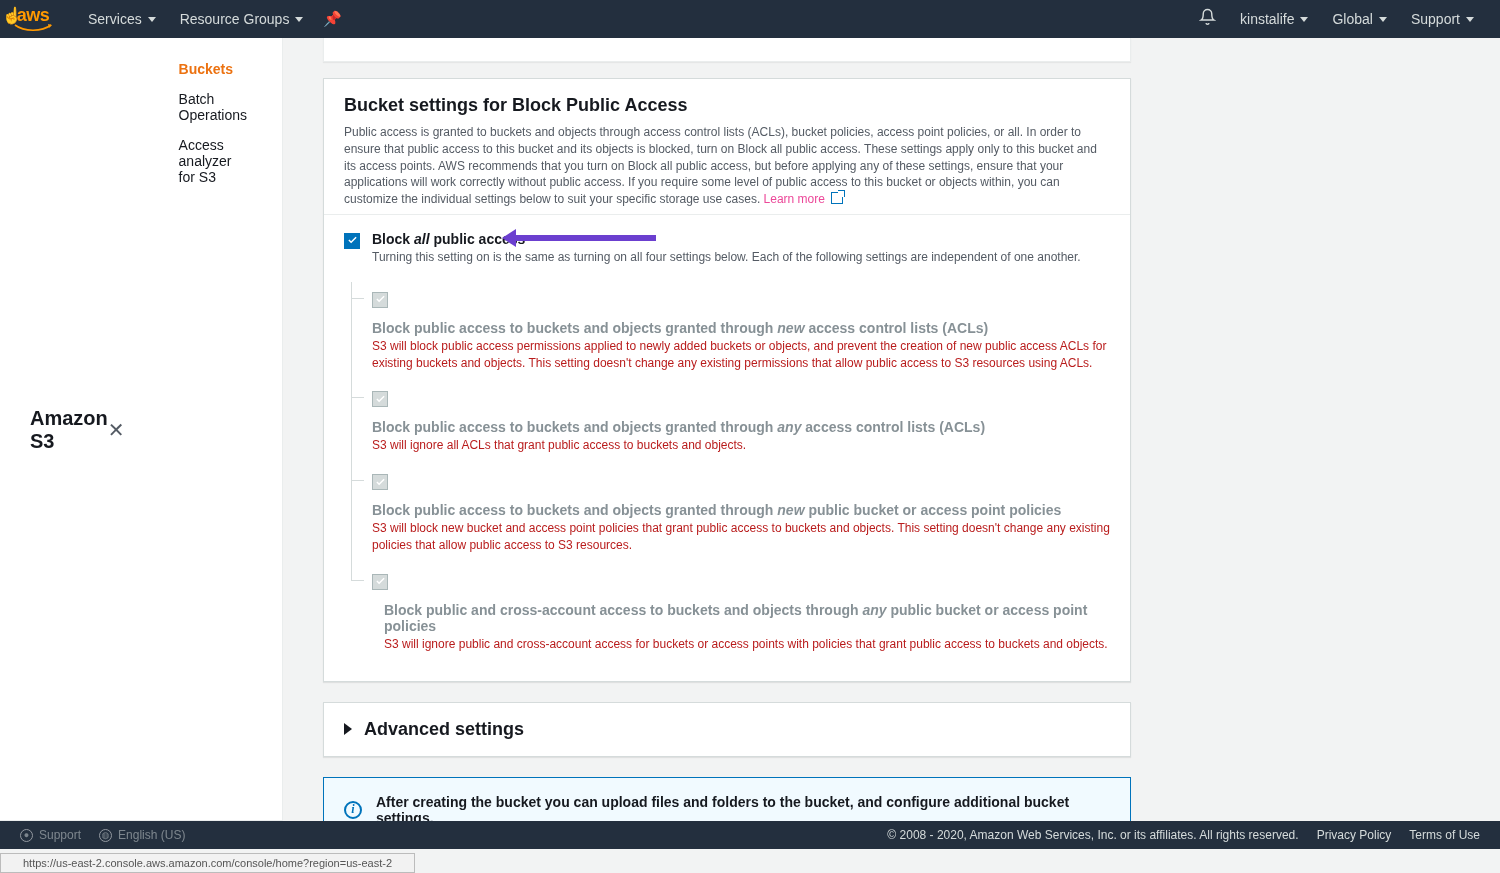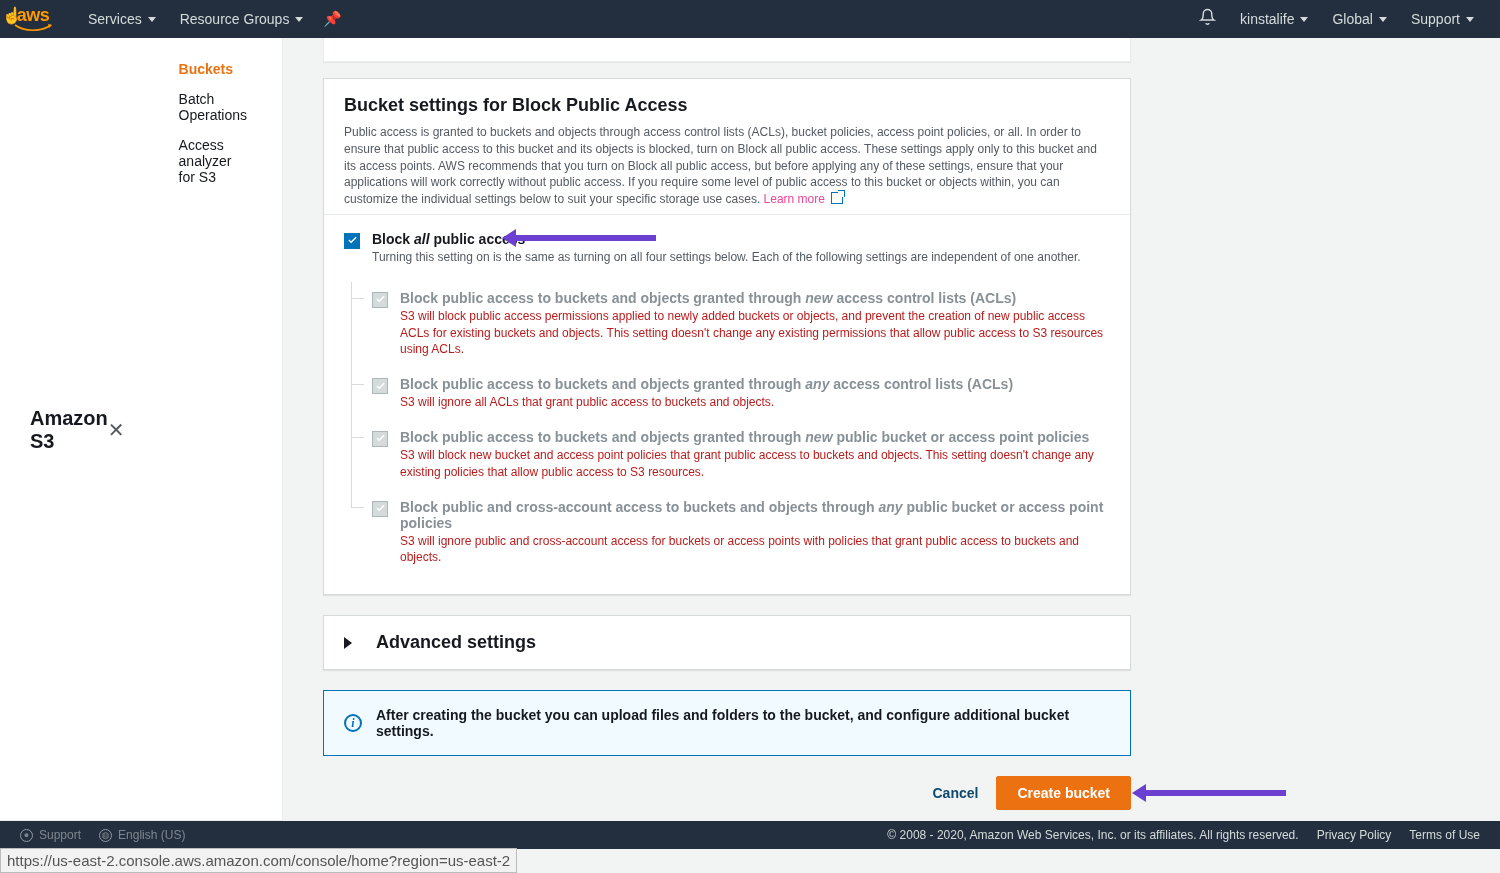--- a/index.html
+++ b/index.html
@@ -41,48 +41,48 @@
   .card-body { padding:16px 20px 18px 20px; border-top:1px solid #eaeded; }
   
   .cb-row { display:flex; gap:12px; }
   .cb { width:16px; height:16px; flex:0 0 16px; border:1px solid #0073bb; background:#0073bb; display:flex; align-items:center; justify-content:center; margin-top:2px; cursor:pointer; }
   .cb svg { width:11px; height:11px; fill:#fff; }
   .cb.disabled { border-color:#aab7b8; background:#d5dbdb; cursor:default; }
   .cb-title { font-size:14px; font-weight:700; }
   .cb-title .it { font-style:italic; font-weight:700; }
   .cb-desc { font-size:12px; color:#545b64; line-height:1.4; margin-top:2px; }
   .subtree { margin-left:7px; border-left:1px solid #d5dbdb; padding-left:16px; margin-top:16px; }
-  .sub-row { position:relative; display:flex; gap:12px; padding:8px 0 10px 4px; }
+  .sub-row { position:relative; display:flex; gap:12px; padding:8px 0 10px 4px;flex-direction:column; }
   .sub-row:before { content:""; position:absolute; left:-16px; top:16px; width:12px; height:1px; background:#d5dbdb; }
   .sub-row.last:after { content:""; position:absolute; left:-17px; top:17px; bottom:-10px; width:2px; background:#fff; }
   .sub-row .cb-title { color:#879196; }
   .sub-row .cb-title .it { font-style:italic; }
   .sub-row .cb-desc { color:#b91c1c; }
   .arrow { position:absolute; height:6px; background:#6b3fcf; }
   .arrow:before { content:""; position:absolute; left:-14px; top:-6px; border-top:9px solid transparent; border-bottom:9px solid transparent; border-right:14px solid #6b3fcf; }
   
-  .adv { background:#fff; border:1px solid #d5dbdb; margin-top:20px; padding:16px 20px; display:flex; align-items:center; gap:24px; box-shadow:0 1px 1px rgba(0,0,0,.08); cursor:pointer;text-align:center; }
+  .adv { background:#fff; border:1px solid #d5dbdb; margin-top:20px; padding:16px 20px; display:flex; align-items:center; gap:12px; box-shadow:0 1px 1px rgba(0,0,0,.08); cursor:pointer;text-align:center; }
   .tri { width:0; height:0; border-top:6px solid transparent; border-bottom:6px solid transparent; border-left:8px solid #16191f; }
   .adv h3 { font-size:18px; font-weight:700; }
   
   .info { background:#f1faff; border:1px solid #0073bb; margin-top:20px; padding:16px 20px; display:flex; align-items:center; gap:14px; }
   .info-ico { width:18px; height:18px; border:2px solid #0073bb; border-radius:50%; display:flex; align-items:center; justify-content:center; color:#0073bb; font-weight:700; font-size:12px; flex:0 0 18px; font-family:Georgia,serif; font-style:italic; }
   .info-txt { font-size:14px; font-weight:700; }
   
   .actions { display:flex; justify-content:flex-end; align-items:center; gap:14px; margin-top:20px; padding-bottom:20px; position:relative; }
   .btn-link { background:none; border:none; font-size:14px; font-weight:700; color:#0c4a6e; cursor:pointer; padding:8px 4px; }
   .btn-primary { background:#ec7211; color:#fff; border:1px solid #ec7211; font-size:14px; font-weight:700; padding:8px 20px; cursor:pointer; border-radius:2px; }
   
   .footer { height:28px; background:#232f3e; color:#d5dbdb; display:flex; align-items:center; font-size:12px; padding:0 20px; gap:18px; position:relative; }
   .footer .spacer { flex:1; }
   .footer a { color:#d5dbdb; text-decoration:none; cursor:pointer; }
   .footer-left-item { display:flex; align-items:center; gap:6px; opacity:.5; }
   .circ { width:13px; height:13px; border:1.5px solid #fff; border-radius:50%; display:flex; align-items:center; justify-content:center; font-size:9px; }
   
-  .status { position:absolute; left:0; bottom:0; background:#f2f2f2; border:1px solid #bcbcbc; color:#555; font-size:15px; padding:3px 6px; z-index:20; }
+  .status { position:absolute; left:0; bottom:0; background:#f2f2f2; border:1px solid #bcbcbc; color:#555; font-size:11px; padding:3px 22px; z-index:20; }
 </style>
 </head>
 <body>
 
 <span class="cursor">☝</span>
 
 <div class="topnav">
   <div class="logo">
     <span>aws</span>
     <svg width="38" height="8" viewBox="0 0 38 8">
@@ -202,21 +202,21 @@
                   <div class="cb-title"><span>Block public access to buckets and objects granted through </span><span class="it">new</span><span> public bucket or access point policies</span></div>
                   <div class="cb-desc">S3 will block new bucket and access point policies that grant public access to buckets and objects. This setting doesn't change any existing policies that allow public access to S3 resources.</div>
                 </div>
               </div>
               <div class="sub-row last">
                 <div class="cb disabled">
                   <svg viewBox="0 0 16 16">
                     <path fill="#fff" d="M6 12 L2 8 L3.5 6.5 L6 9 L12.5 2.5 L14 4 Z"></path>
                   </svg>
                 </div>
-                <div style="flex:1;">
+                <div style="flex:1;margin-left:12px;">
                   <div class="cb-title"><span>Block public and cross-account access to buckets and objects through </span><span class="it">any</span><span> public bucket or access point policies</span></div>
                   <div class="cb-desc">S3 will ignore public and cross-account access for buckets or access points with policies that grant public access to buckets and objects.</div>
                 </div>
               </div>
             </div>
         </div>
       </div>
 
       <div class="adv">
         <span class="tri"></span>

